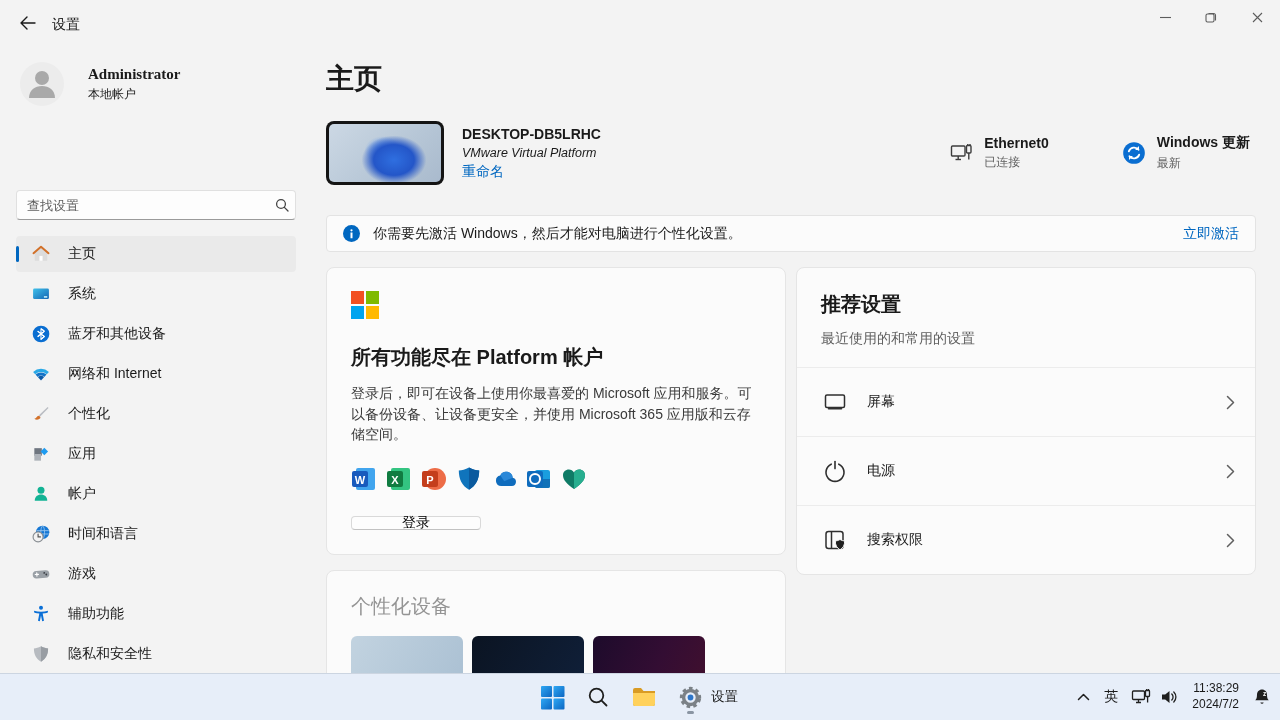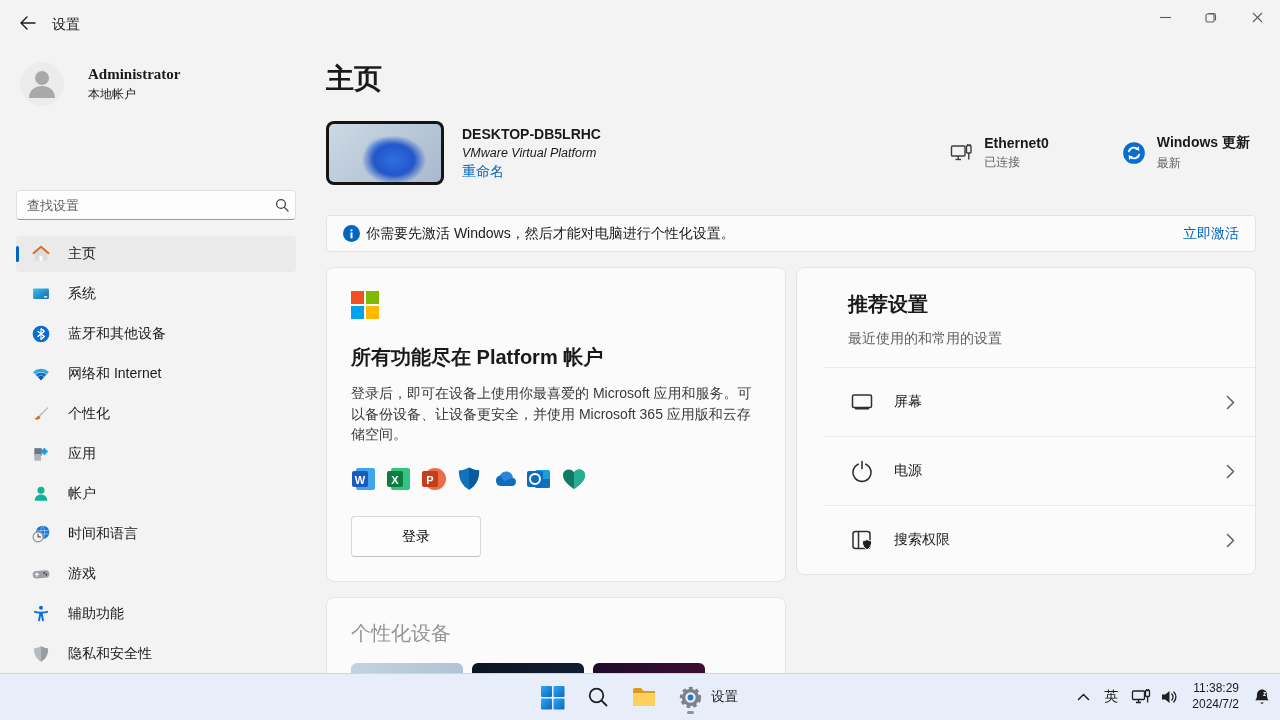--- a/index.html
+++ b/index.html
@@ -45,37 +45,37 @@
   .device-model { font-size:12.5px; margin-top:4px;font-style:italic; }
   .device-rename { font-size:14px; margin-top:3px; color:#0067c0; cursor:pointer; display:inline-block; }
   .status-group { margin-left:auto; display:flex; gap:72px; padding-right:6px; }
   .status-item { display:flex; align-items:center; }
   .status-ico { width:26px; height:26px; display:flex; align-items:center; justify-content:center; }
   .status-texts { margin-left:10px; }
   .status-title { font-size:14px; font-weight:700; }
   .status-sub { font-size:12px; color:#5f5f5f; margin-top:3px; }
 
   .banner { margin-top:30px; height:37px; background:#fbfbfb; border:1px solid #e3e3e3; border-radius:4px; display:flex; align-items:center; padding:0 16px; }
-  .banner-text { margin-left:6px; font-size:14px; }
+  .banner-text { margin-left:13px; font-size:14px; }
   .banner-action { margin-left:auto; font-size:14px; color:#0067c0; cursor:pointer; }
 
   .grid { margin-top:15px; display:flex; gap:10px; align-items:flex-start; }
   .col { width:460px; }
   .card { background:#fbfbfb; border:1px solid #e5e5e5; border-radius:8px; }
 
   .account-card { padding:23px 24px 24px; }
   .ms-logo { width:28px; height:28px; display:grid; grid-template-columns:13px 13px; grid-template-rows:13px 13px; gap:2px; }
   .ms-logo span { display:block; }
   .account-title { margin-top:25px; font-size:20px; font-weight:600; }
   .account-body { margin-top:12px; font-size:14px; line-height:1.48; color:#3a3a3a; }
   .app-icons { margin-top:21px; display:flex; gap:9px; align-items:center; }
   .app-ico { width:26px; height:26px; display:flex; align-items:center; justify-content:center; }
-  .signin-btn { margin-top:24px; width:130px; height:41px; background:#fdfdfd; border:1px solid #d9d9d9; border-bottom-color:#c2c2c2; border-radius:4px; font-size:14px; display:flex; align-items:center; justify-content:center; cursor:pointer; font-family:inherit; }
-
-  .rec-card { padding-top:23px;padding-left:27px; }
+  .signin-btn { margin-top:24px; width:130px; height:14px; background:#fdfdfd; border:1px solid #d9d9d9; border-bottom-color:#c2c2c2; border-radius:4px; font-size:14px; display:flex; align-items:center; justify-content:center; cursor:pointer; font-family:inherit; }
+
+  .rec-card { padding-top:23px; }
   .rec-head { padding:0 24px 19px; }
   .rec-title { font-size:20px; font-weight:600; }
   .rec-sub { margin-top:12px; font-size:14px; color:#5f5f5f; }
   .rec-row { height:69px; display:flex; align-items:center; padding:0 20px 0 26px; border-top:1px solid #ececec; cursor:pointer; }
   .rec-ico { width:24px; height:24px; display:flex; align-items:center; justify-content:center; }
   .rec-label { margin-left:20px; font-size:14px; }
   .rec-chev { margin-left:auto; display:flex; color:#5f5f5f; }
 
   .pers-card { margin-top:15px; padding:22px 24px; height:140px; overflow:hidden; }
   .pers-title { font-size:20px; font-weight:400; color:#949494; }

